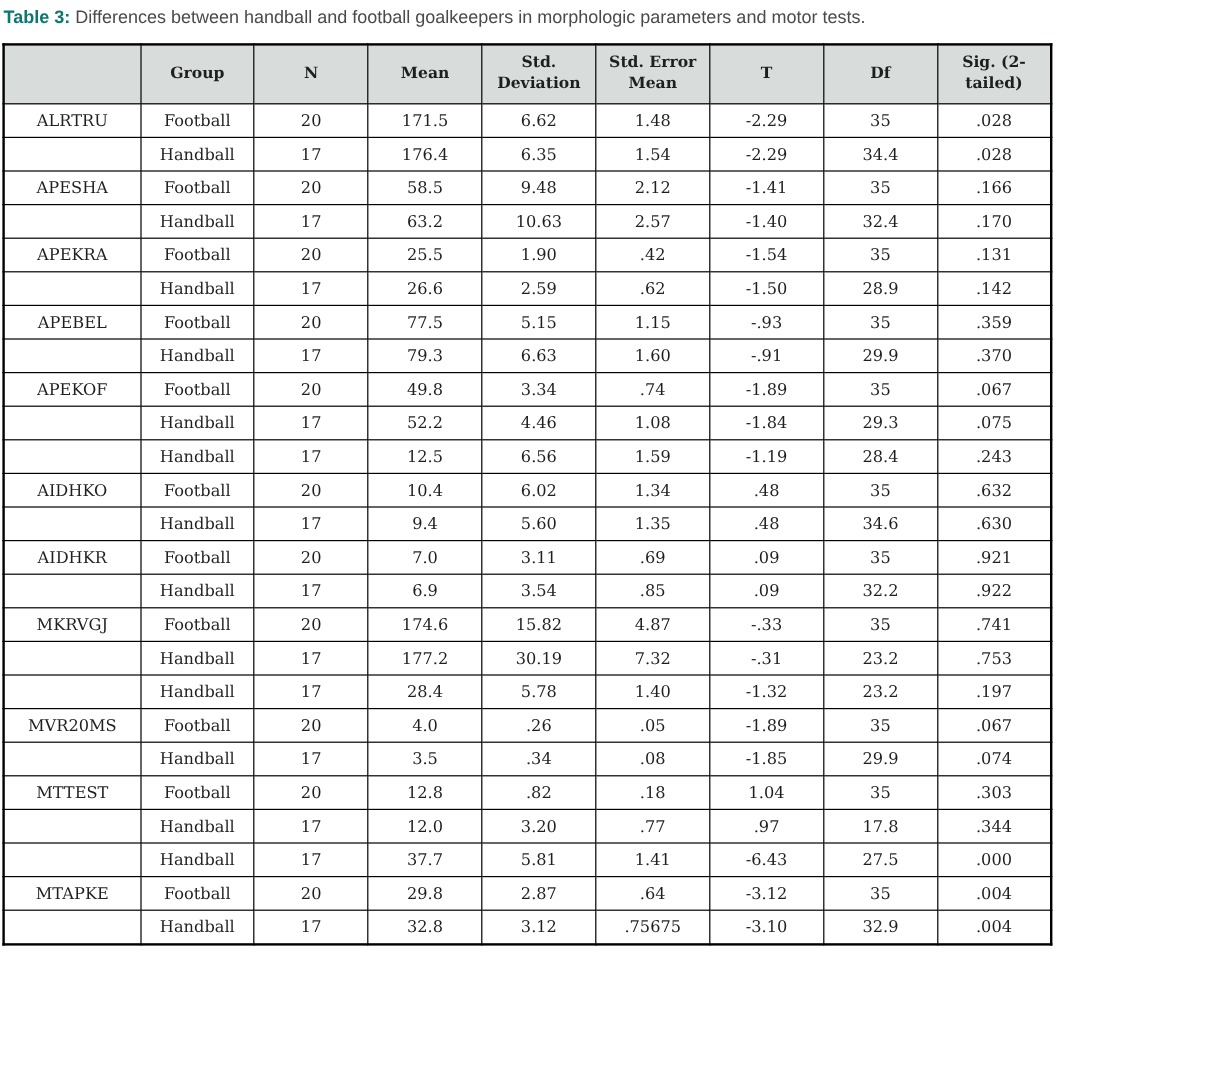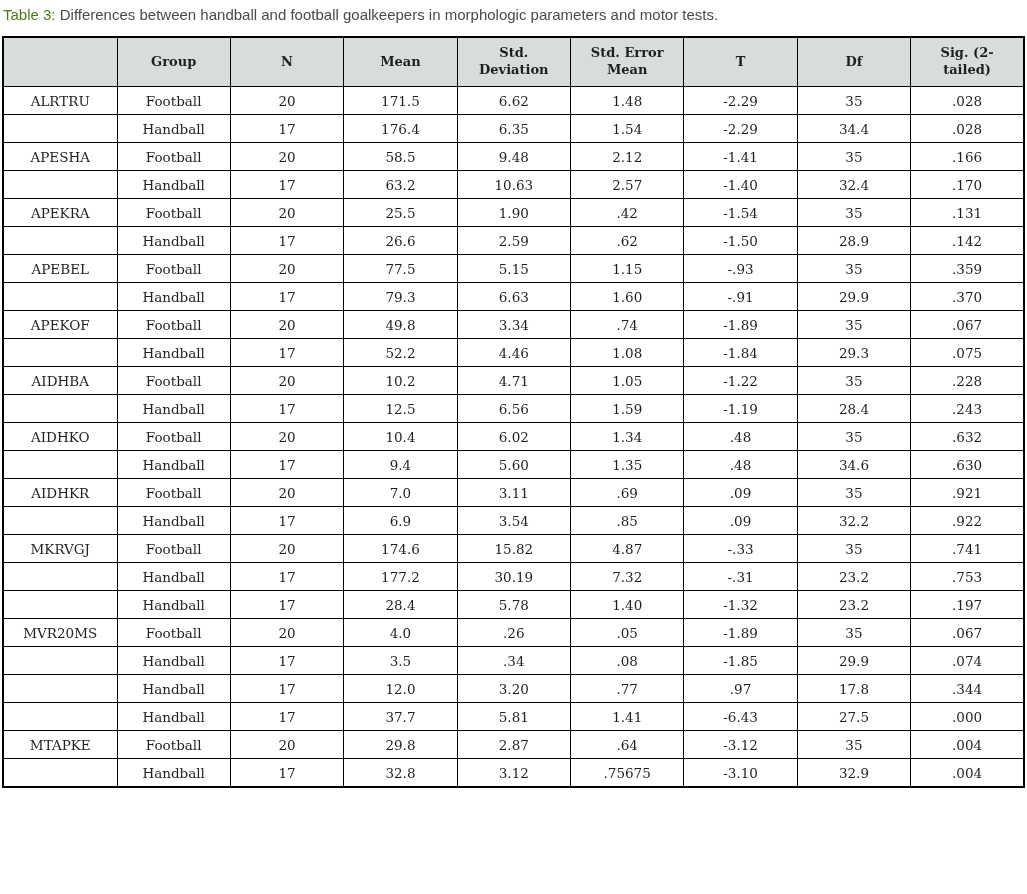--- a/index.html
+++ b/index.html
@@ -16,27 +16,27 @@
   }
   .caption {
     margin: 5px 0 0 3px;
     font-size: 15px;
     line-height: 20px;
     color: #4a4a4a;
     font-family: "Liberation Sans", sans-serif;
     white-space: nowrap;
   }
   .caption .caption-label {
-    color: #4d7c0f;
-    font-weight: normal;
+    color: #0f766e;
+    font-weight: bold;
   }
   table.results {
     border-collapse: collapse;
     table-layout: fixed;
-    width: 1023px;
+    width: 875px;
     margin: 11px 0 0 2px;
     border: 2px solid #000000;
     font-family: "DejaVu Serif", "Liberation Serif", serif;
     color: #1f1f1f;
   }
   table.results col.param-col { width: 114px; }
   table.results th {
     border: 1px solid #000000;
     background: #d8dcdb;
     font-size: 13px;
@@ -196,31 +196,20 @@
           <td>Handball</td>
           <td>17</td>
           <td>52.2</td>
           <td>4.46</td>
           <td>1.08</td>
           <td>-1.84</td>
           <td>29.3</td>
           <td>.075</td>
         </tr>
         <tr>
-          <td>AIDHBA</td>
-          <td>Football</td>
-          <td>20</td>
-          <td>10.2</td>
-          <td>4.71</td>
-          <td>1.05</td>
-          <td>-1.22</td>
-          <td>35</td>
-          <td>.228</td>
-        </tr>
-        <tr>
           <td></td>
           <td>Handball</td>
           <td>17</td>
           <td>12.5</td>
           <td>6.56</td>
           <td>1.59</td>
           <td>-1.19</td>
           <td>28.4</td>
           <td>.243</td>
         </tr>
@@ -317,20 +306,31 @@
           <td>Handball</td>
           <td>17</td>
           <td>3.5</td>
           <td>.34</td>
           <td>.08</td>
           <td>-1.85</td>
           <td>29.9</td>
           <td>.074</td>
         </tr>
         <tr>
+          <td>MTTEST</td>
+          <td>Football</td>
+          <td>20</td>
+          <td>12.8</td>
+          <td>.82</td>
+          <td>.18</td>
+          <td>1.04</td>
+          <td>35</td>
+          <td>.303</td>
+        </tr>
+        <tr>
           <td></td>
           <td>Handball</td>
           <td>17</td>
           <td>12.0</td>
           <td>3.20</td>
           <td>.77</td>
           <td>.97</td>
           <td>17.8</td>
           <td>.344</td>
         </tr>

